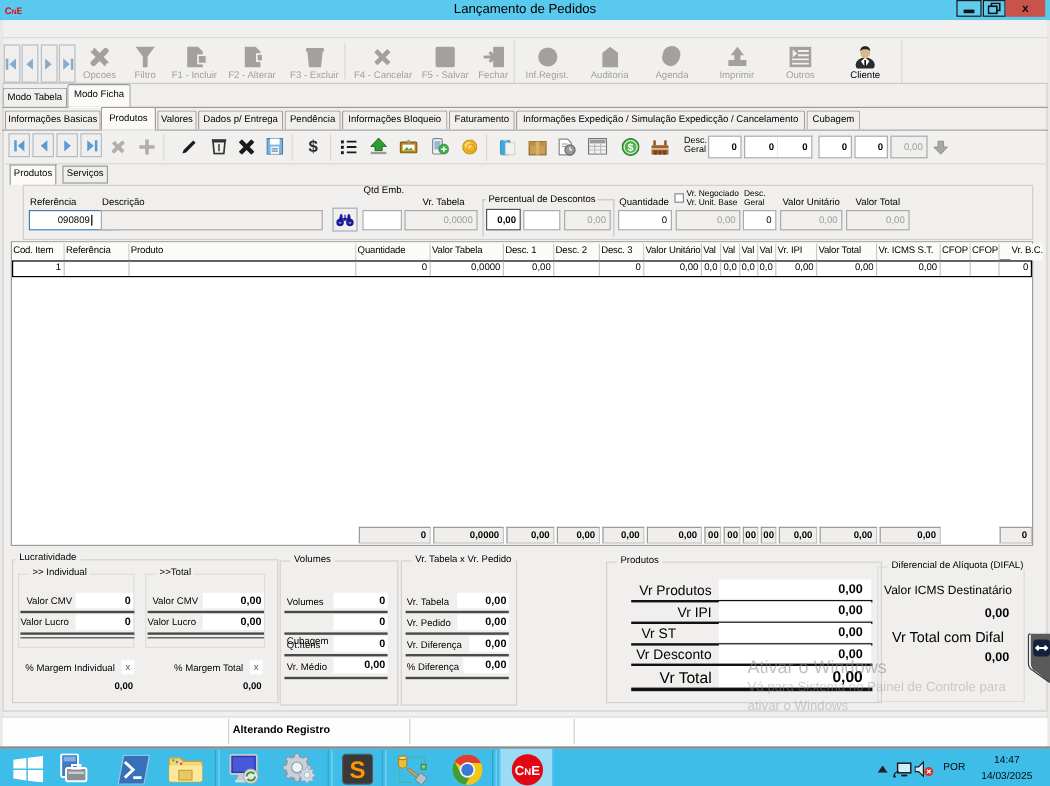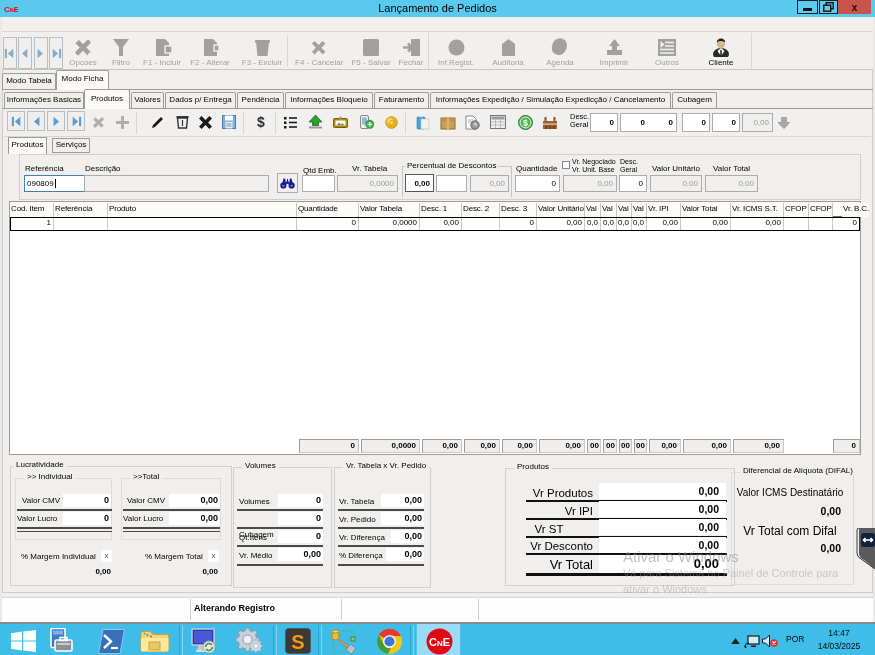--- a/index.html
+++ b/index.html
@@ -387,38 +387,38 @@
     <svg width="12" height="12" viewBox="0 0 13 13">
       <path d="M4 0.5 h5 v5.5 h3.5 L6.5 12.5 L0 6 h4 z" fill="#a8a8a6" stroke="#8a8a88" stroke-width="0.8"></path>
     </svg>
   </div>
 
 <div class="abs" style="left:8px;top:137px;width:39px;height:17px;background:#fbfaf8;border:1px solid #9c9b99;border-bottom:none;text-align:center;padding-top:2px;">Produtos</div>
 <div class="abs" style="left:52px;top:138px;width:38px;height:15px;background:#f0efed;border:1px solid #9c9b99;text-align:center;padding-top:1px;">Serviços</div>
 
 <div class="abs" style="left:19px;top:154px;width:842px;height:46px;border:1px solid #d0cfcd;background:#f0efed;"></div>
 <div class="lbl" style="left:25px;top:164px;">Referência</div>
-<div class="fld" style="left:24px;top:175px;width:75px;height:17px;border:1px solid #4a7eb0;padding-left:2px;">090809<span style="display:inline-block;width:1px;height:9px;background:#000;margin-left:1px;"></span></div>
+<div class="fld" style="left:24px;top:175px;width:75px;height:17px;border:1px solid #4a7eb0;padding-left:2px;justify-content:center;">090809<span style="display:inline-block;width:1px;height:9px;background:#000;margin-left:1px;"></span></div>
 <div class="lbl" style="left:85px;top:164px;">Descrição</div>
 <div class="fld dis" style="left:84px;top:175px;width:185px;height:17px;"></div>
 <div class="abs" style="left:277px;top:173px;width:21px;height:20px;background:#f0efed;border:1px solid #9fb0bd;display:flex;align-items:center;justify-content:center;">
     <svg width="15" height="12" viewBox="0 0 15 12">
       <g fill="#18189a">
         <circle cx="3.4" cy="8.4" r="3.1"></circle>
         <circle cx="11.6" cy="8.4" r="3.1"></circle>
         <circle cx="3.4" cy="8.4" r="1.2" fill="#8888cc"></circle>
         <circle cx="11.6" cy="8.4" r="1.2" fill="#8888cc"></circle>
         <path d="M2 8 L3.5 1.5 h1.6 L6.2 8 Z"></path>
         <path d="M13 8 L11.5 1.5 h-1.6 L8.8 8 Z"></path>
         <rect x="6" y="4.5" width="3" height="2.4"></rect>
         <rect x="7" y="2" width="1" height="3"></rect>
       </g>
     </svg>
   </div>
-<div class="lbl" style="left:303px;top:154px;margin-top:12px;">Qtd Emb.</div>
+<div class="lbl" style="left:303px;top:154px;">Qtd Emb.</div>
 <div class="fld" style="left:302px;top:175px;width:33px;height:17px;"></div>
 <div class="lbl" style="left:352px;top:164px;">Vr. Tabela</div>
 <div class="fld num dis" style="left:337px;top:175px;width:61px;height:17px;">0,0000</div>
 <div class="abs" style="left:402px;top:166px;width:110px;height:31px;border:1px solid #c6c5c3;border-bottom:none;"></div>
 <div class="lbl" style="left:405px;top:161px;background:#f0efed;padding:0 2px;">Percentual de Descontos</div>
 <div class="fld num" style="left:405px;top:174px;width:29px;height:18px;border:1px solid #555;font-weight:bold;">0,00</div>
 <div class="fld" style="left:436px;top:175px;width:31px;height:17px;"></div>
 <div class="fld num dis" style="left:470px;top:175px;width:39px;height:17px;">0,00</div>
 <div class="lbl" style="left:516px;top:164px;">Quantidade</div>
 <div class="fld num" style="left:515px;top:175px;width:45px;height:17px;">0</div>

